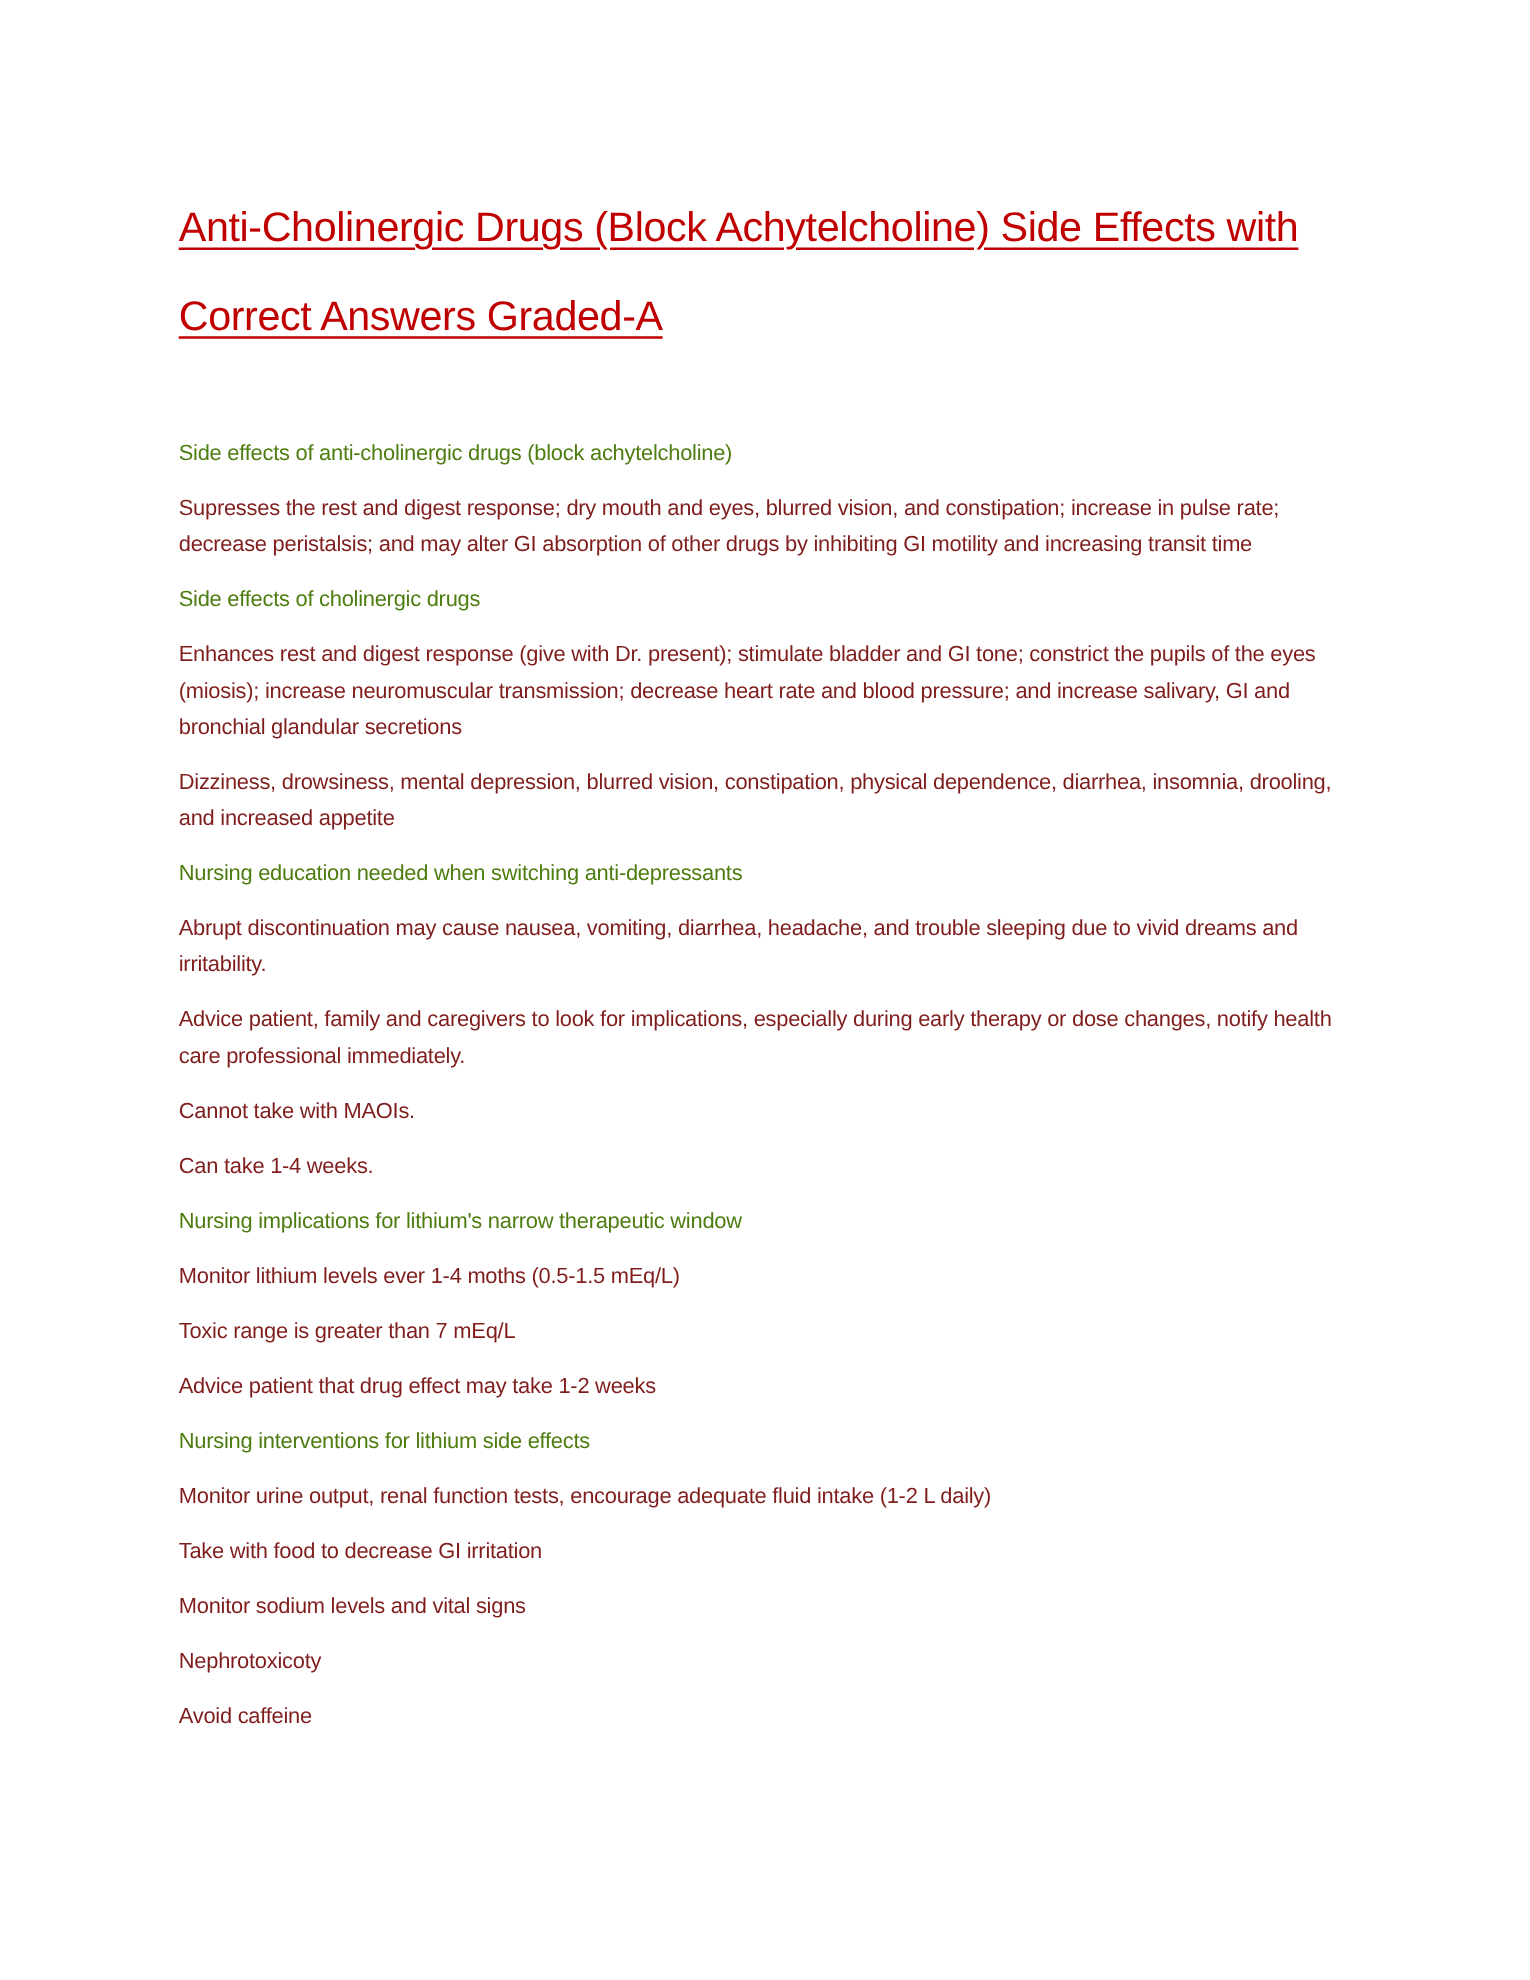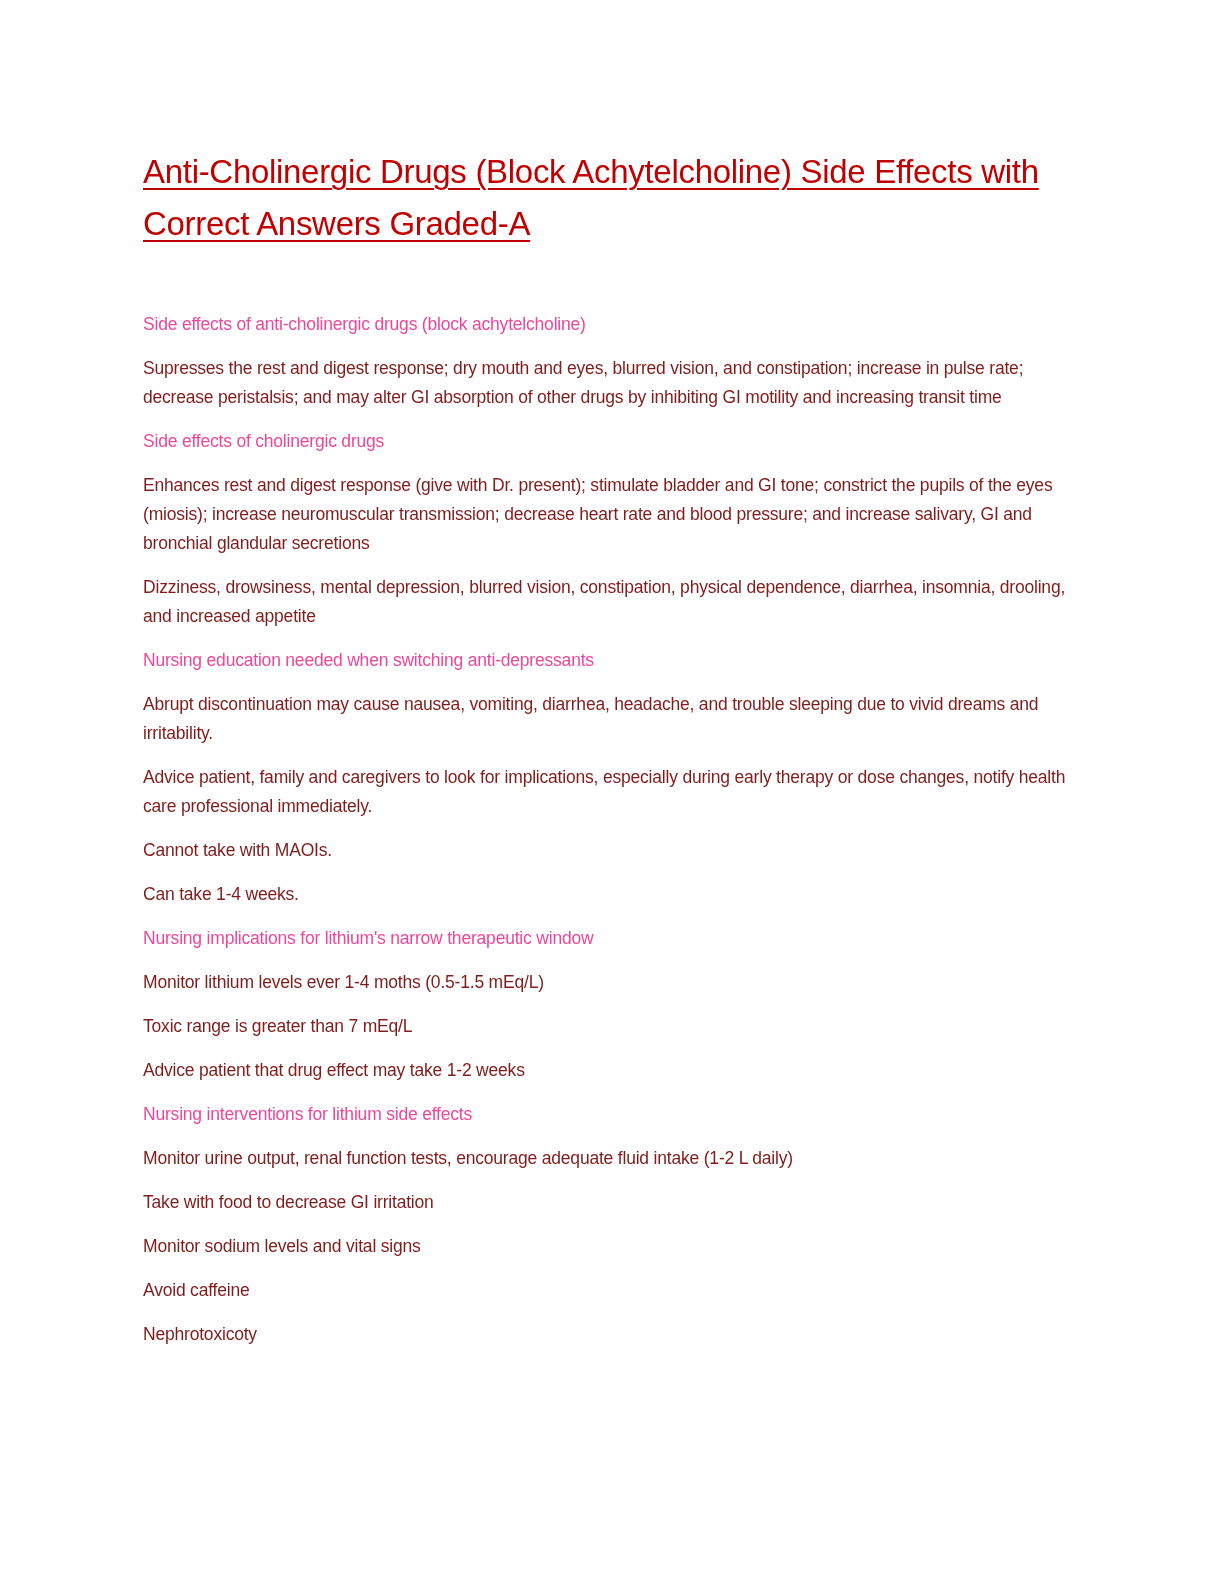--- a/index.html
+++ b/index.html
@@ -1,31 +1,31 @@
 <!DOCTYPE html>
 <html><head>
   <meta charset="utf-8">
   <style>
     html, body { margin: 0; padding: 0; background: #ffffff; }
     body { width: 1224px; height: 1584px; position: relative; overflow: hidden; }
     .page { position: absolute; left: 143px; top: 146px; width: 930px; }
     .title {
       font-family: "Liberation Sans", sans-serif;
-      font-size: 33px; line-height: 52px; color: #c00000;
+      font-size: 33px; line-height: 71px; color: #c00000;
       text-decoration: underline; text-decoration-thickness: 2px;
       text-underline-offset: 5px; margin: 0; font-weight: normal;
       letter-spacing: -0.3px;
     }
     .content { margin-top: 60px; }
     .p {
       font-family: "Liberation Sans", sans-serif;
       font-size: 17.5px; line-height: 29px; margin: 0 0 15px 0;
       letter-spacing: -0.2px;
     }
-    .q { color: #ec4899; }
+    .q { color: #4d7c0f; }
     .a { color: #7f1d1d; }
   </style>
 </head>
 <body>
 
 <div class="page">
   <h1 class="title">Anti-Cholinergic Drugs (Block Achytelcholine) Side Effects with Correct Answers Graded-A</h1>
   <div class="content">
     <p class="p q">Side effects of anti-cholinergic drugs (block achytelcholine)</p>
     <p class="p a">Supresses the rest and digest response; dry mouth and eyes, blurred vision, and constipation; increase in pulse rate; decrease peristalsis; and may alter GI absorption of other drugs by inhibiting GI motility and increasing transit time</p>
@@ -38,16 +38,16 @@
     <p class="p a">Cannot take with MAOIs.</p>
     <p class="p a">Can take 1-4 weeks.</p>
     <p class="p q">Nursing implications for lithium's narrow therapeutic window</p>
     <p class="p a">Monitor lithium levels ever 1-4 moths (0.5-1.5 mEq/L)</p>
     <p class="p a">Toxic range is greater than 7 mEq/L</p>
     <p class="p a">Advice patient that drug effect may take 1-2 weeks</p>
     <p class="p q">Nursing interventions for lithium side effects</p>
     <p class="p a">Monitor urine output, renal function tests, encourage adequate fluid intake (1-2 L daily)</p>
     <p class="p a">Take with food to decrease GI irritation</p>
     <p class="p a">Monitor sodium levels and vital signs</p>
+    <p class="p a">Nephrotoxicoty</p>
     <p class="p a">Avoid caffeine</p>
-    <p class="p a">Nephrotoxicoty</p>
   </div>
 </div>
 
 </body></html>

